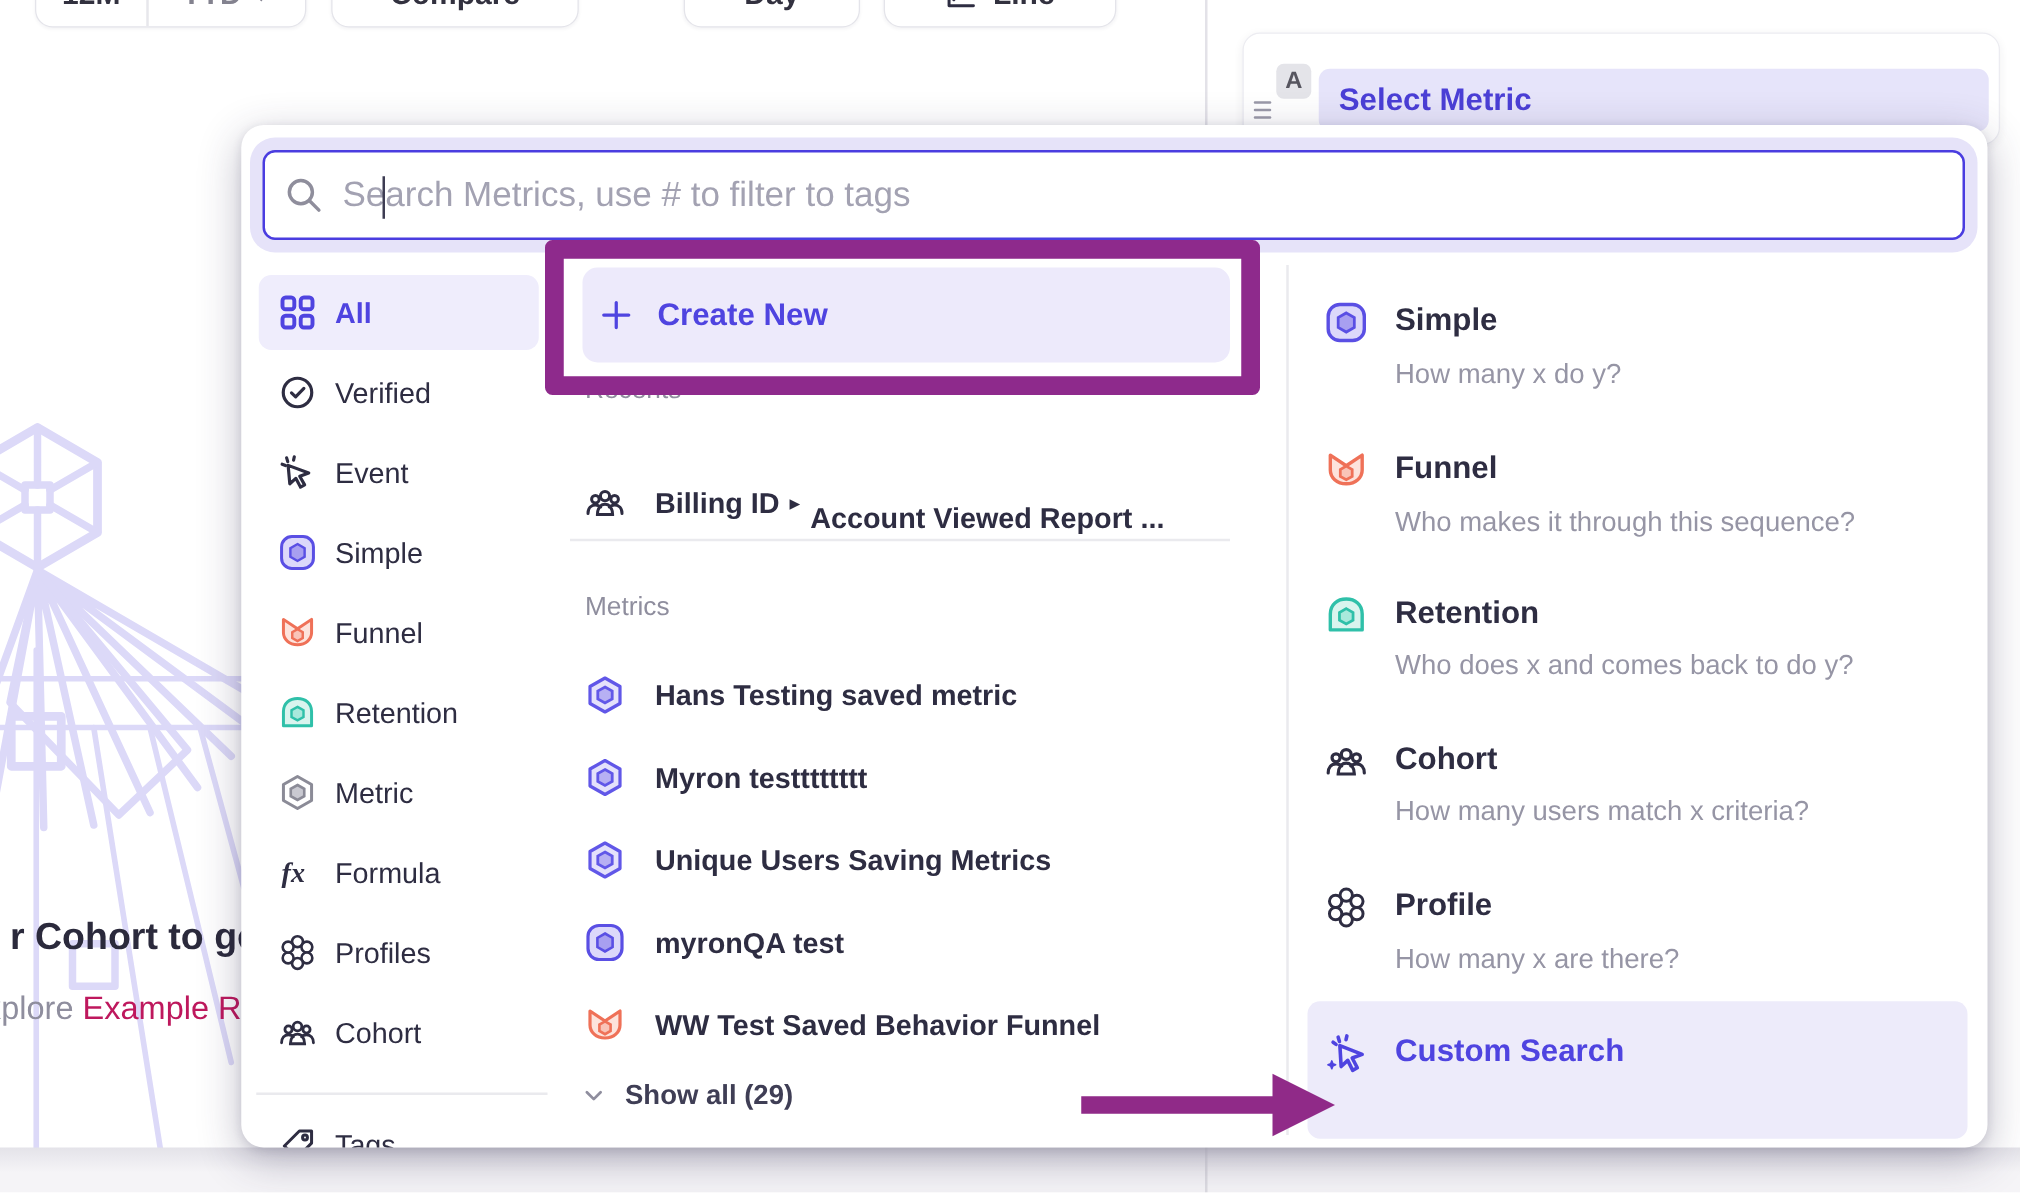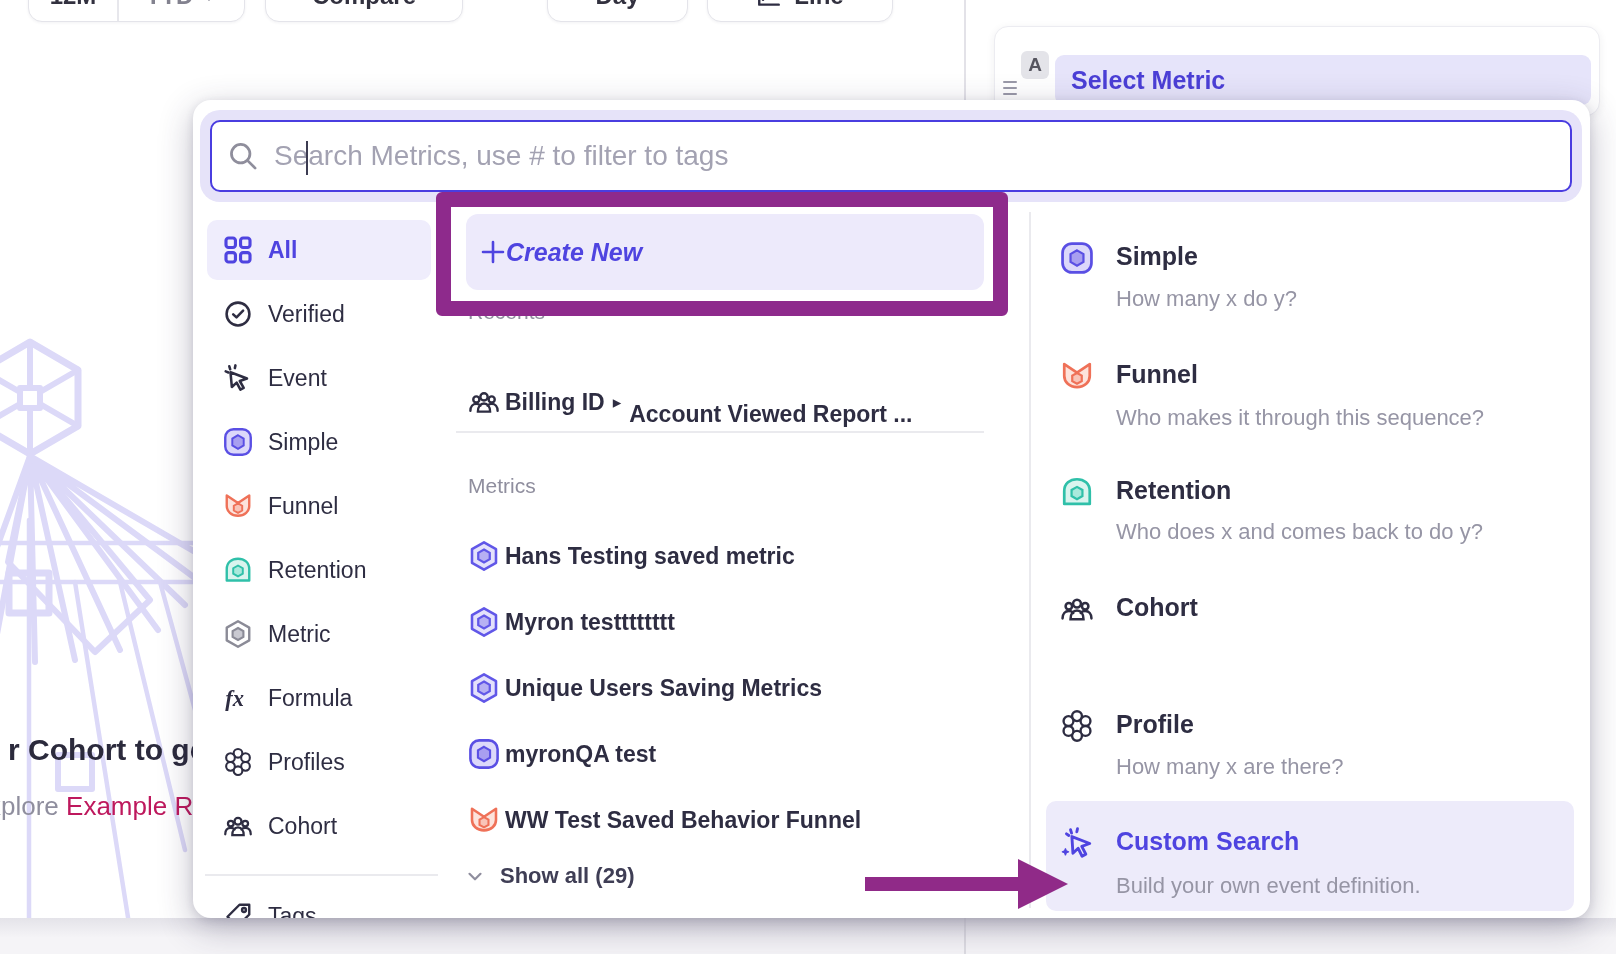--- a/index.html
+++ b/index.html
@@ -78,25 +78,25 @@
   .sb-row.active .lb { color:#4f44e0; font-weight:600; }
   .sb-divider { position:absolute; left:12px; top:774px; width:233px; height:1.5px; background:#eaeaee;}
 
   
   .create-btn {
     position:absolute; left:273px; top:114px; width:518px; height:76px;
     background:#edeafb; border-radius:12px; display:flex; align-items:center;
     cursor:pointer;
   }
   .create-btn .plus { margin-left:14px; width:26px; height:26px;}
-  .create-btn .lb { font-size:25px; font-weight:600; color:#4f44e0;font-style:italic;}
+  .create-btn .lb { margin-left:20px; font-size:25px; font-weight:600; color:#4f44e0;}
   .sec-header { position:absolute; left:275px; font-size:21px; font-weight:500; color:#8f8e9e;}
   .mid-row { position:absolute; left:275px; width:520px; height:36px; display:flex; align-items:center; cursor:pointer;}
   .mid-row .ic { width:32px; height:32px; flex:0 0 auto; display:flex;}
-  .mid-row .tx { margin-left:5px; font-size:23px; font-weight:600; color:#2e2d42; white-space:nowrap;}
+  .mid-row .tx { margin-left:24px; font-size:23px; font-weight:600; color:#2e2d42; white-space:nowrap;}
   .mid-row .sep { margin:0 8px; font-size:17px; color:#2e2d42;}
   .mid-divider { position:absolute; left:263px; top:331px; width:528px; height:1.5px; background:#eaeaee;}
   .show-all { position:absolute; left:271px; top:763px; display:flex; align-items:center; cursor:pointer;}
   .show-all .chev { width:22px; height:22px; display:flex;}
   .show-all .tx { margin-left:14px; font-size:22px; font-weight:600; color:#3f3e55;}
 
   
   .col-divider { position:absolute; left:836px; top:112px; width:1.5px; height:696px; background:#eaeaee;}
   .type-hl { position:absolute; left:853px; top:701px; width:528px; height:110px; background:#edebfa; border-radius:10px;}
   .type-ic { position:absolute; left:867px; width:34px; height:34px; display:flex;}
@@ -445,20 +445,21 @@
 
   <span class="type-ic" style="top:492px;">
     <svg width="34" height="34" viewBox="0 0 20 20" fill="none" stroke="#2e2d42" stroke-width="1.5" stroke-linecap="round">
         <circle cx="5.2" cy="8.4" r="1.9"></circle>
         <circle cx="14.8" cy="8.4" r="1.9"></circle>
         <circle cx="10" cy="6.8" r="2.3"></circle>
         <path d="M1.5 15.5 C1.5 12.8 3 11.2 5.2 11.2 C6.3 11.2 7.2 11.6 7.8 12.3 M18.5 15.5 C18.5 12.8 17 11.2 14.8 11.2 C13.7 11.2 12.8 11.6 12.2 12.3 M6.2 16 C6.2 12.9 7.8 10.9 10 10.9 C12.2 10.9 13.8 12.9 13.8 16 Z"></path>
       </svg>
   </span>
   <div class="type-title" style="top:493px;">Cohort</div>
+  <div class="type-desc" style="top:536px;">How many users match x criteria?</div>
 
   <span class="type-ic" style="top:609px;">
     <svg width="34" height="34" viewBox="0 0 20 20" fill="#fff" stroke="#2e2d42" stroke-width="1.4">
         <circle cx="10" cy="4.2" r="2.9"></circle>
         <circle cx="15" cy="7.1" r="2.9"></circle>
         <circle cx="15" cy="12.9" r="2.9"></circle>
         <circle cx="10" cy="15.8" r="2.9"></circle>
         <circle cx="5" cy="12.9" r="2.9"></circle>
         <circle cx="5" cy="7.1" r="2.9"></circle>
       </svg>
@@ -467,19 +468,18 @@
   <div class="type-desc" style="top:654px;">How many x are there?</div>
 
   <span class="type-ic" style="top:726px;">
     <svg width="34" height="34" viewBox="0 0 20 20" fill="none" stroke="#4f44e0" stroke-width="1.7" stroke-linecap="round" stroke-linejoin="round">
         <path d="M7 6.2 L17.5 10.3 L12.8 12 L15.2 16.6 L13 17.8 L10.7 13.1 L7.6 16 Z"></path>
         <path d="M6.2 2.2 L6.8 4.2 M10.3 1.6 L9.9 3.4 M3.8 4.6 L5.2 5.6"></path>
         <path d="M3.2 13.4 L3.7 14.7 L5 15.2 L3.7 15.7 L3.2 17 L2.7 15.7 L1.4 15.2 L2.7 14.7 Z" fill="#4f44e0" stroke-width="0.8"></path>
       </svg>
   </span>
   <div class="type-title purple" style="top:727px;">Custom Search</div>
-  <div class="type-desc" style="top:773px;">Build your own event definition.</div>
 
 </div>
 
 <div class="anno-rect"></div>
 <div class="anno-arrow-bar"></div>
 <div class="anno-arrow-head"></div>
 
 </body></html>

